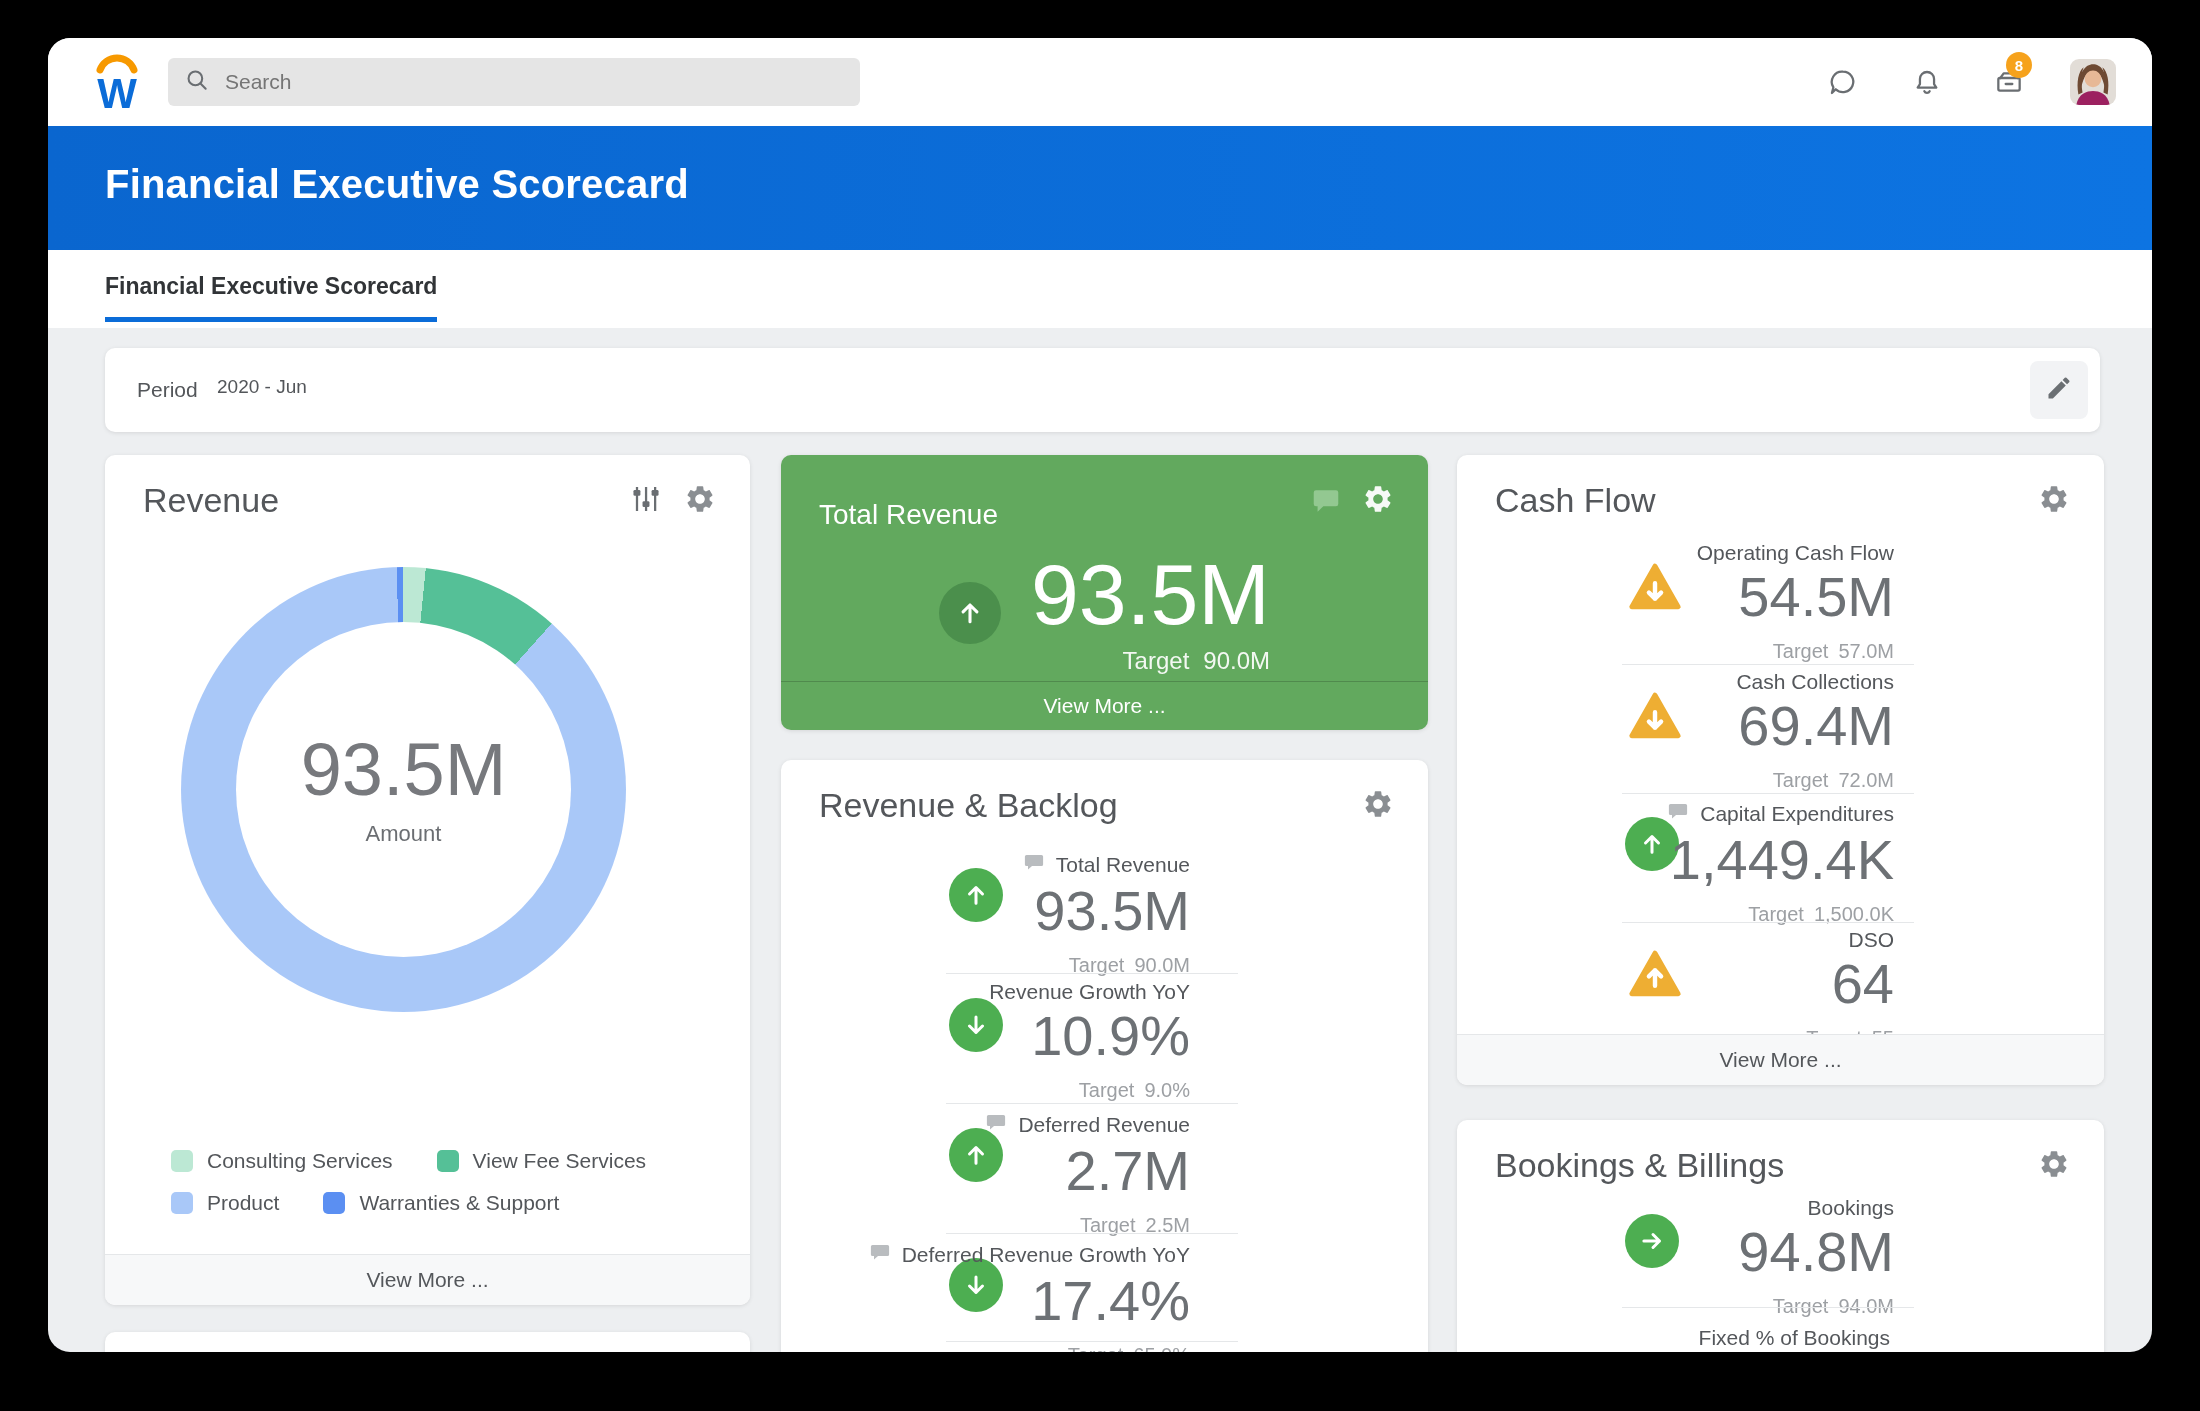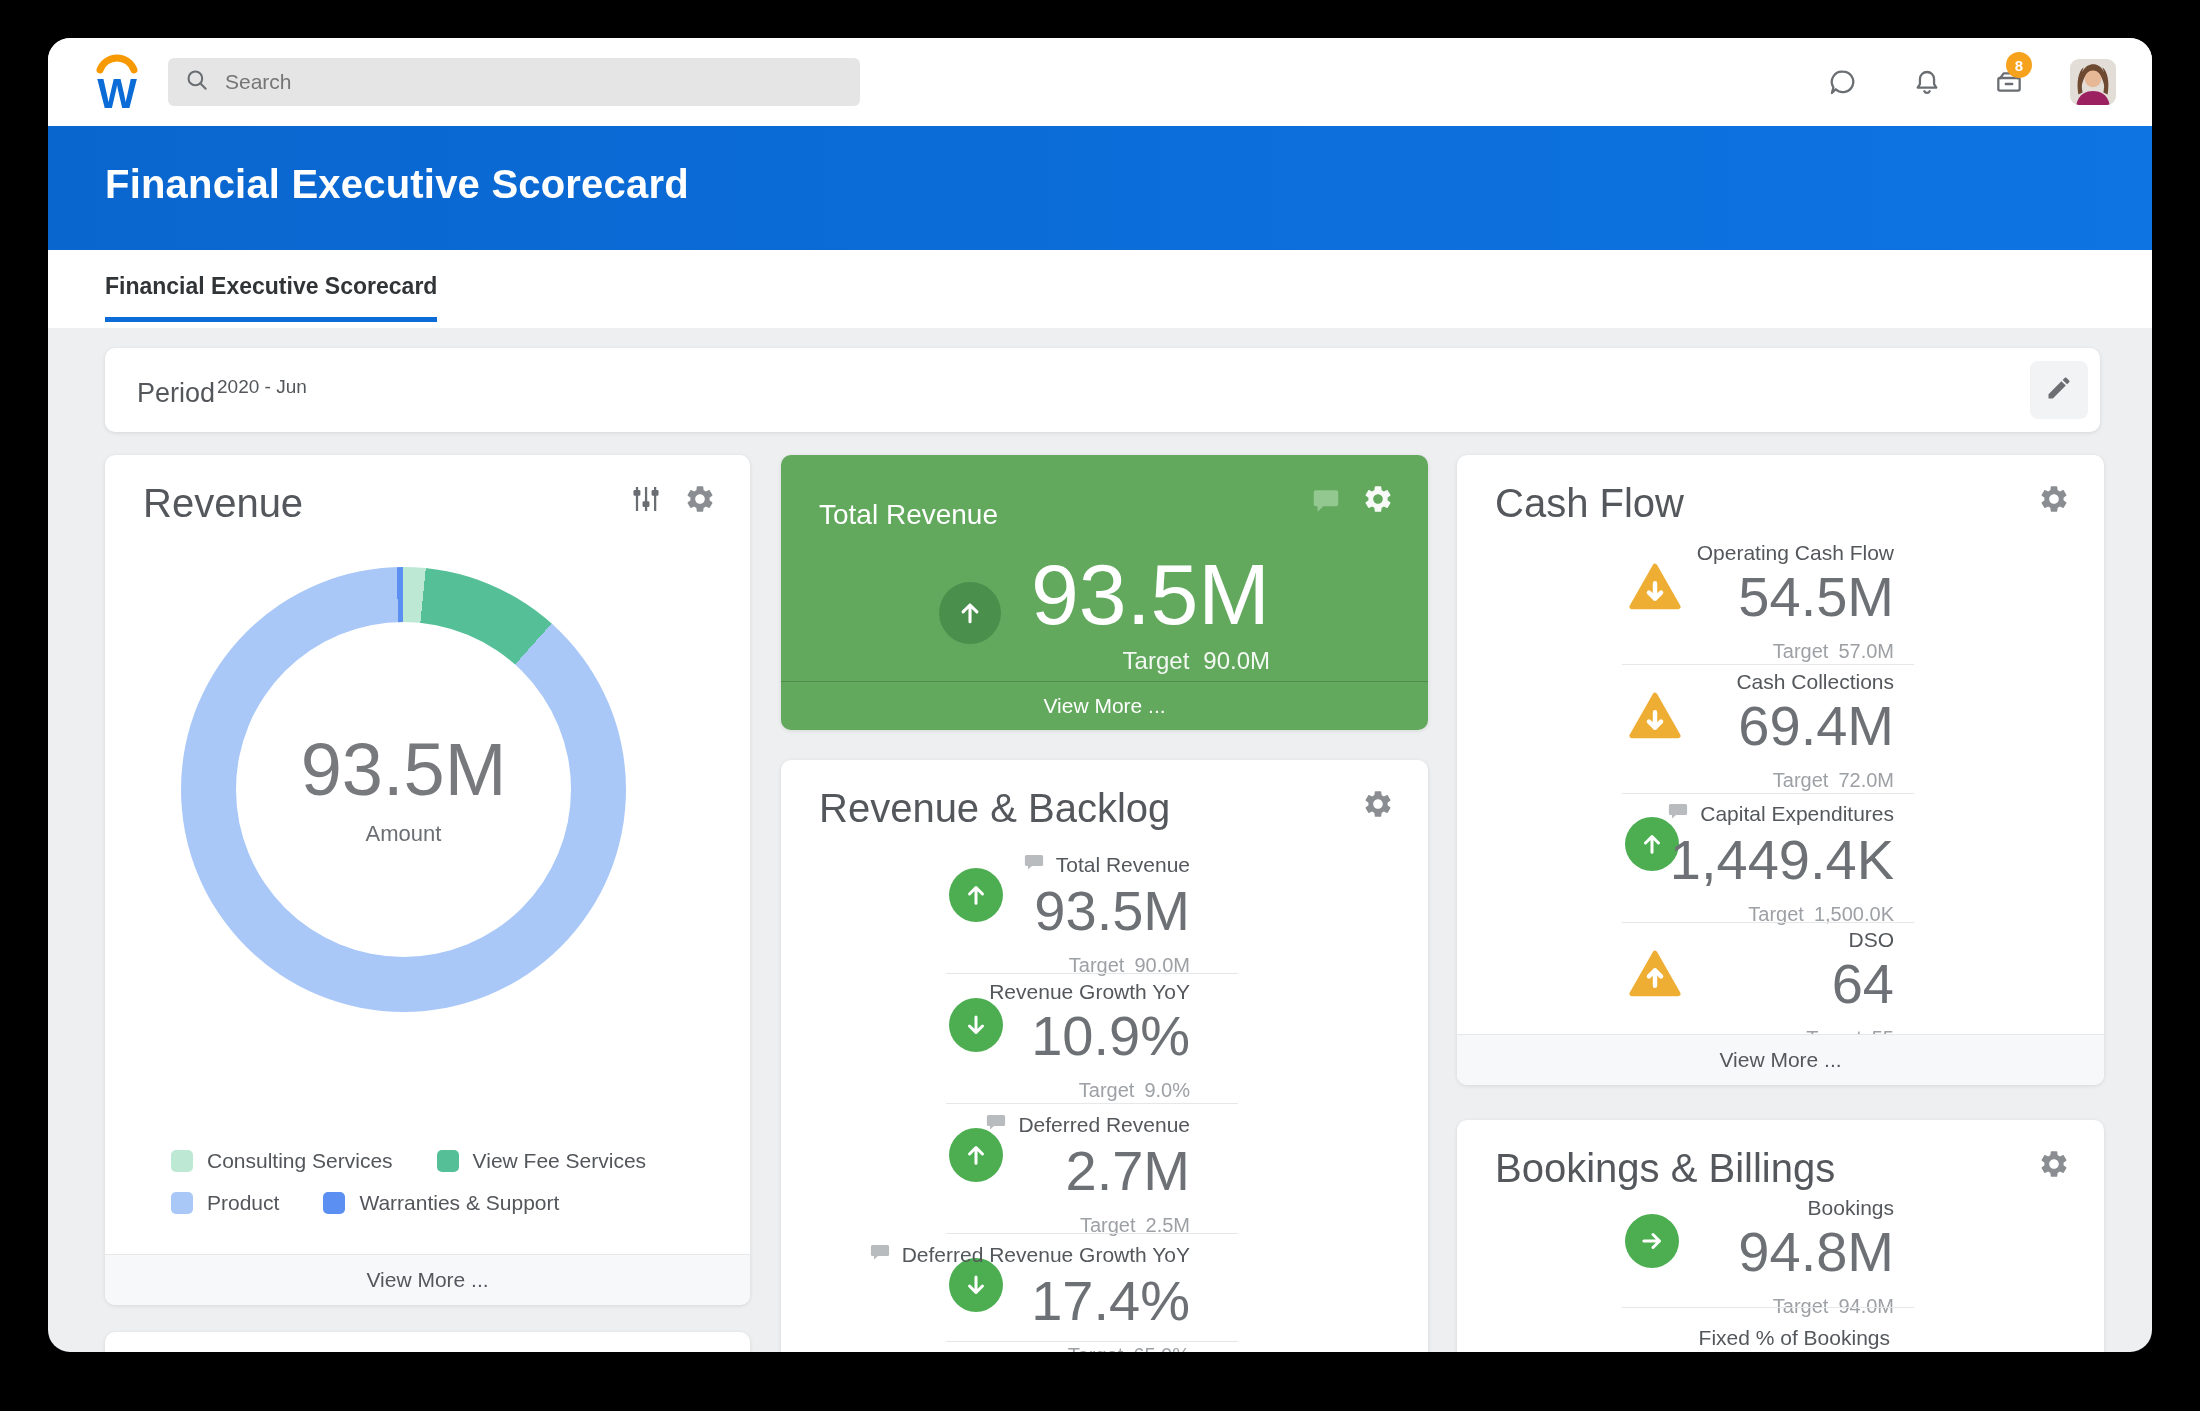--- a/index.html
+++ b/index.html
@@ -17,26 +17,26 @@
   .badge{position:absolute;left:1958px;top:14px;min-width:26px;height:26px;border-radius:13px;background:#f6a21c;color:#fff;font-size:15px;font-weight:bold;display:flex;align-items:center;justify-content:center;z-index:3;}
 
   
   .bluehead{position:absolute;left:0;top:88px;width:100%;height:124px;background:linear-gradient(90deg,#0a66cf,#0d74e2);}
   .bluehead h1{position:absolute;left:57px;top:36px;margin:0;font-size:40px;font-weight:bold;color:#fff;letter-spacing:.2px;}
   .tabbar{position:absolute;left:0;top:212px;width:100%;height:78px;background:#fff;}
   .tab{position:absolute;left:57px;top:23px;font-size:23px;font-weight:bold;color:#313437;padding-bottom:17px;border-bottom:5px solid #0b6cd8;cursor:pointer;}
 
   
   .card{position:absolute;background:#fff;border-radius:10px;box-shadow:0 1px 4px rgba(0,0,0,.10);}
-  .ctitle{position:absolute;left:38px;top:26px;font-size:40px;color:#54575b;}
+  .ctitle{position:absolute;left:38px;top:26px;font-size:34px;color:#54575b;}
   .hicon{position:absolute;top:28px;width:32px;height:32px;cursor:pointer;}
   .cfooter{position:absolute;left:0;right:0;bottom:0;height:50px;background:#f7f8f9;border-top:1px solid #e5e7e9;border-radius:0 0 10px 10px;display:flex;align-items:center;justify-content:center;font-size:21px;color:#54575b;cursor:pointer;}
 
   
-  .plabel{position:absolute;left:32px;top:30px;font-size:27px;color:#53565a;}
+  .plabel{position:absolute;left:32px;top:30px;font-size:21px;color:#53565a;}
   .pvalue{position:absolute;left:112px;top:28px;font-size:19px;color:#53565a;}
   .editbtn{position:absolute;right:12px;top:13px;width:58px;height:58px;border-radius:8px;background:#f2f3f5;display:flex;align-items:center;justify-content:center;cursor:pointer;}
 
   
   .donut{position:absolute;left:76px;top:112px;width:445px;height:445px;border-radius:50%;
     background:conic-gradient(#bce8d4 0 1.6%, #55c097 1.6% 11.6%, #a9c8f8 11.6% 99.5%, #5b8ff2 99.5% 100%);}
   .hole{position:absolute;left:55px;top:55px;width:335px;height:335px;border-radius:50%;background:#fff;display:flex;flex-direction:column;align-items:center;justify-content:center;}
   .dval{font-size:74px;color:#77797d;line-height:1;}
   .dlabel{font-size:22px;color:#6b6e72;margin-top:14px;}
   .legend{position:absolute;left:50px;top:694px;width:570px;display:flex;flex-wrap:wrap;column-gap:28px;row-gap:18px;}

